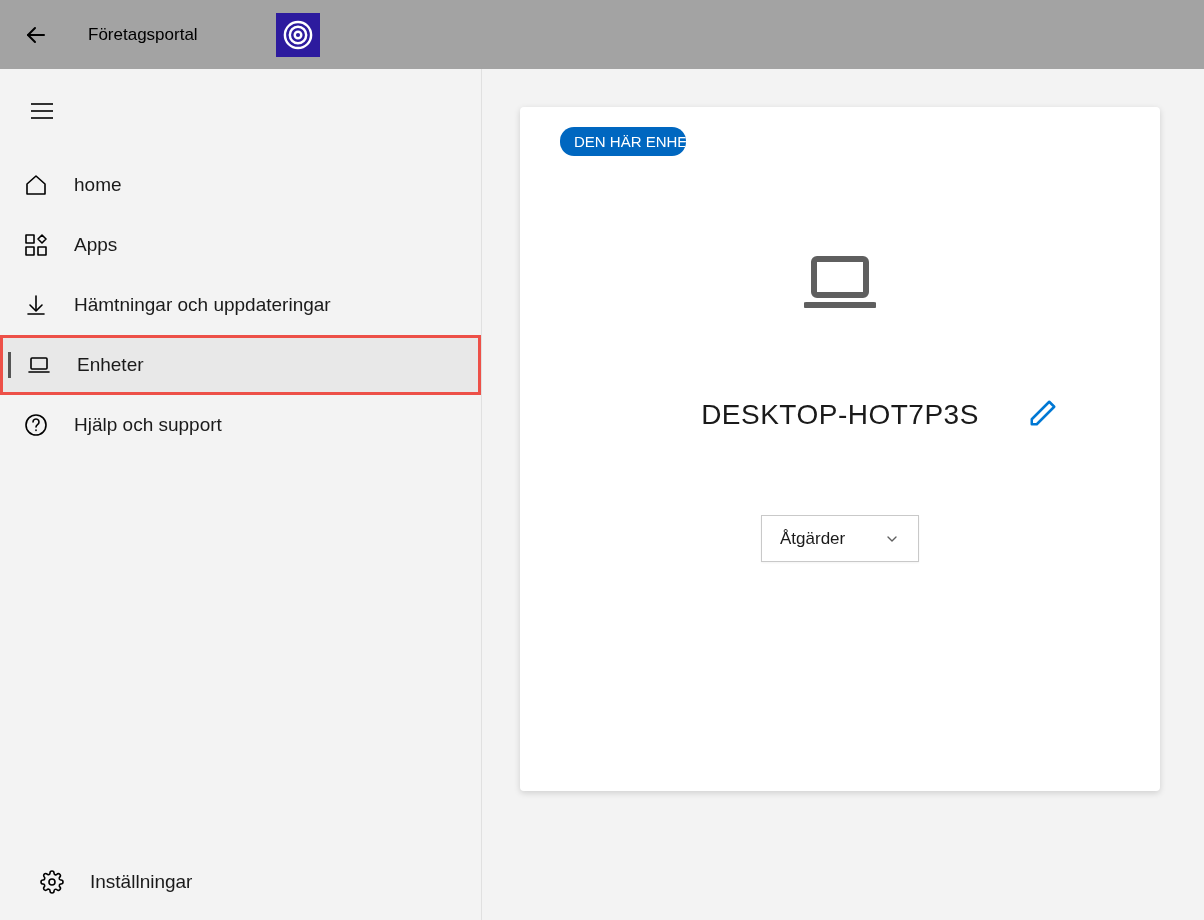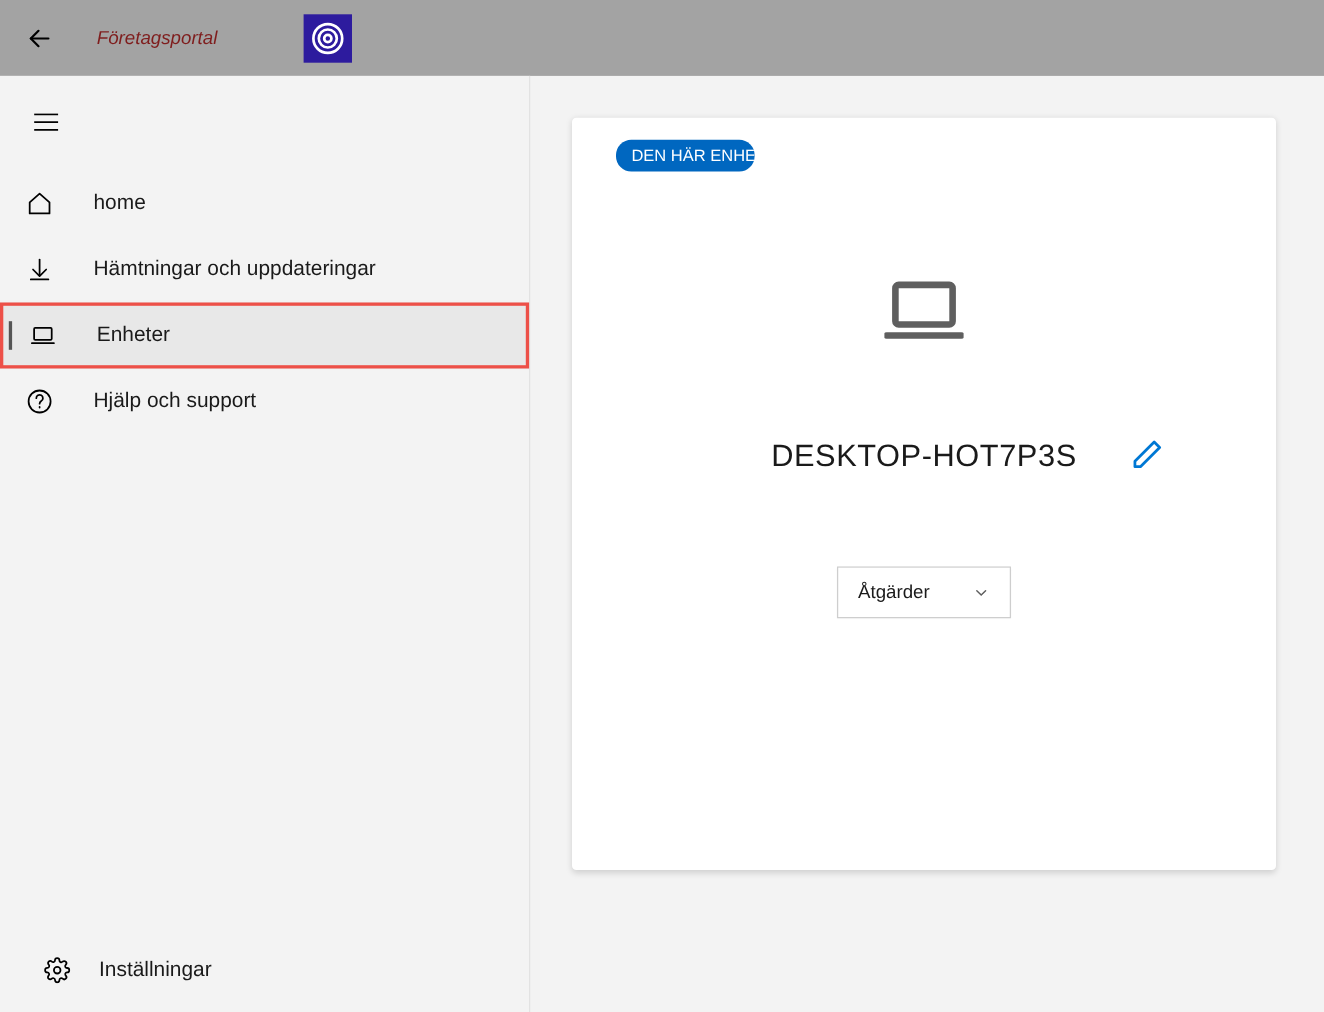--- a/index.html
+++ b/index.html
@@ -26,22 +26,21 @@
       width: 28px;
       height: 28px;
       display: flex;
       align-items: center;
       justify-content: center;
       cursor: pointer;
     }
     .titlebar-label {
       margin-left: 38px;
       font-size: 17px;
-      color: #7f1d1d;
-      font-style: italic;
+      color: #000000;
     }
     .app-logo {
       width: 44px;
       height: 44px;
       background: #2d1b9e;
       margin-left: 78px;
       display: flex;
       align-items: center;
       justify-content: center;
     }
@@ -73,21 +72,20 @@
       justify-content: center;
       cursor: pointer;
     }
     .nav-item {
       height: 60px;
       display: flex;
       align-items: center;
       padding-left: 24px;
       cursor: pointer;
       position: relative;
-      gap: 11px;
     }
     .nav-item.highlighted {
       background: #e8e8e8;
       border: 3px solid #ed5048;
     }
     .nav-item.highlighted::before {
       content: '';
       position: absolute;
       left: 5px;
       top: 50%;
@@ -218,20 +216,31 @@
 
     <div class="nav-item">
       <span class="nav-icon">
         <svg width="24" height="24" viewBox="0 0 24 24" fill="none" stroke="#000" stroke-width="1.6" stroke-linecap="round" stroke-linejoin="round">
           <path d="M3 11 L12 3 L21 11 V21 H3 Z"></path>
         </svg>
       </span>
       <span class="nav-label">home</span>
     </div>
 
+    <div class="nav-item">
+      <span class="nav-icon">
+        <svg width="24" height="24" viewBox="0 0 24 24" fill="none" stroke="#000" stroke-width="1.6" stroke-linecap="round" stroke-linejoin="round">
+          <rect x="2" y="2" width="8" height="8"></rect>
+          <rect x="2" y="14" width="8" height="8"></rect>
+          <rect x="14" y="14" width="8" height="8"></rect>
+          <path d="M18 2 L22 6 L18 10 L14 6 Z"></path>
+        </svg>
+      </span>
+      <span class="nav-label">Apps</span>
+    </div>
 
     <div class="nav-item">
       <span class="nav-icon">
         <svg width="24" height="24" viewBox="0 0 24 24" fill="none" stroke="#000" stroke-width="1.6" stroke-linecap="round" stroke-linejoin="round">
           <line x1="12" y1="3" x2="12" y2="17"></line>
           <polyline points="6 12 12 18 18 12"></polyline>
           <line x1="4" y1="21" x2="20" y2="21"></line>
         </svg>
       </span>
       <span class="nav-label">Hämtningar och uppdateringar</span>

